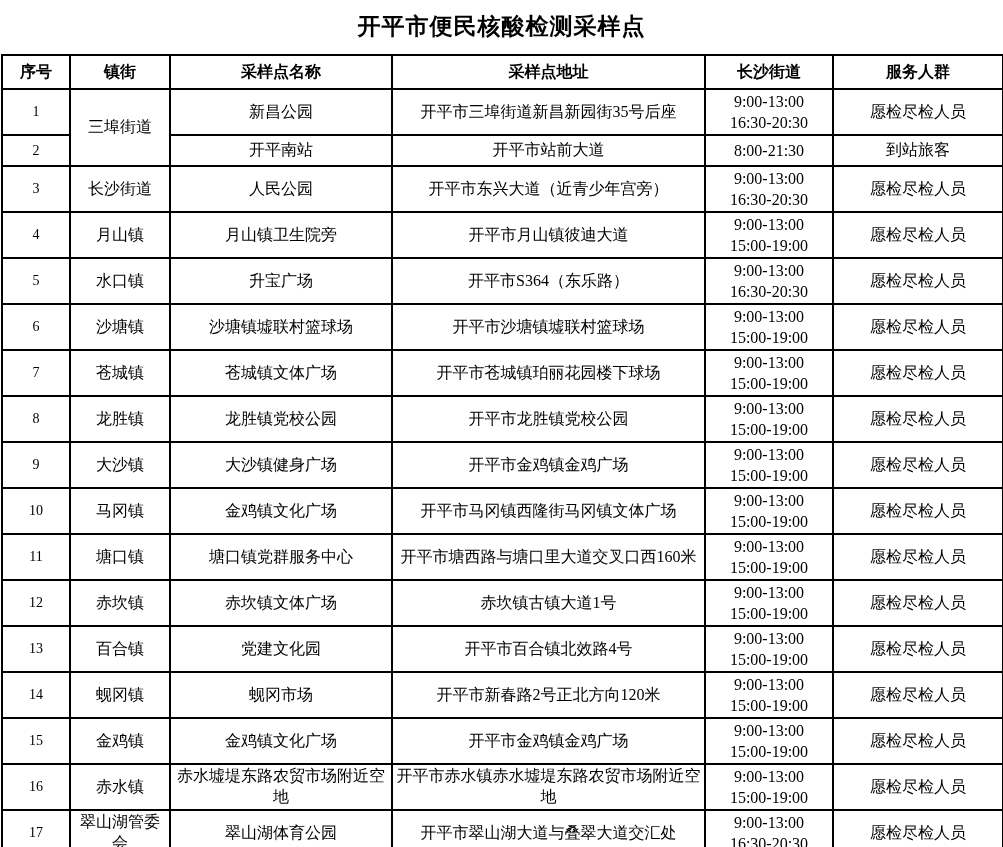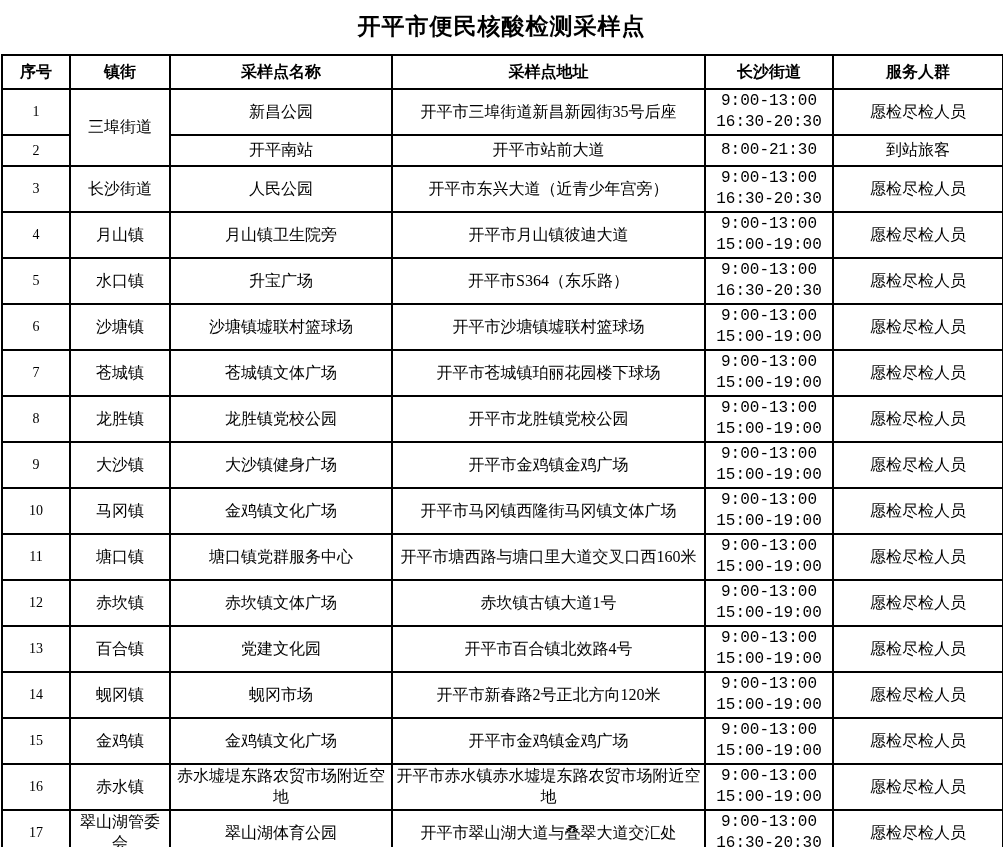--- a/index.html
+++ b/index.html
@@ -48,21 +48,21 @@
   }
   table.sampling-table td.cell-no {
     font-size: 14px;
     font-family: "Liberation Serif", "DejaVu Serif", serif;
   }
   table.sampling-table td.cell-time {
     line-height: 21px;
     font-size: 16px;
     white-space: nowrap;
   }
-  .time-line { display: block; font-family: Liberation Mono, monospace; }
+  .time-line { display: block; }
 </style>
 </head>
 <body>
 
 <div class="page">
   <h1 class="doc-title">开平市便民核酸检测采样点</h1>
   <table class="sampling-table">
     <colgroup>
         <col style="width: 68px;">
         <col style="width: 100px;">

